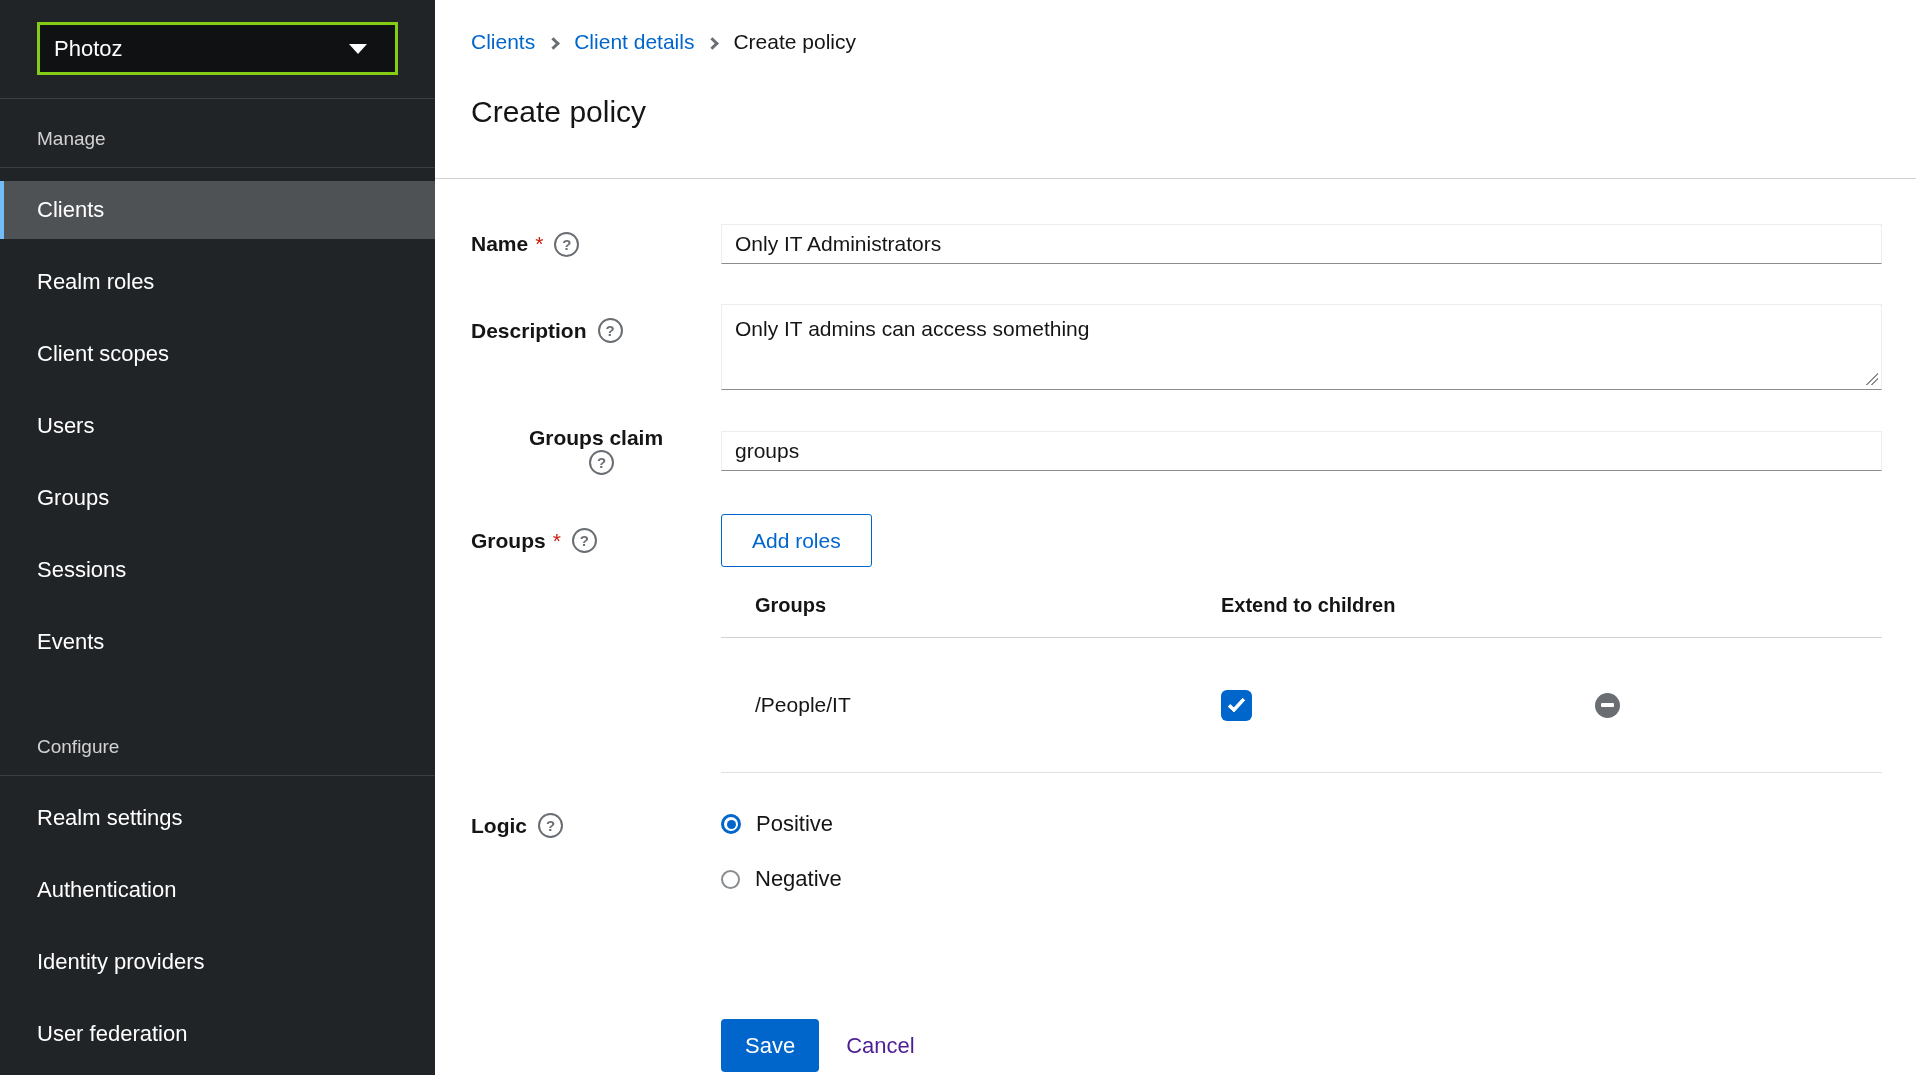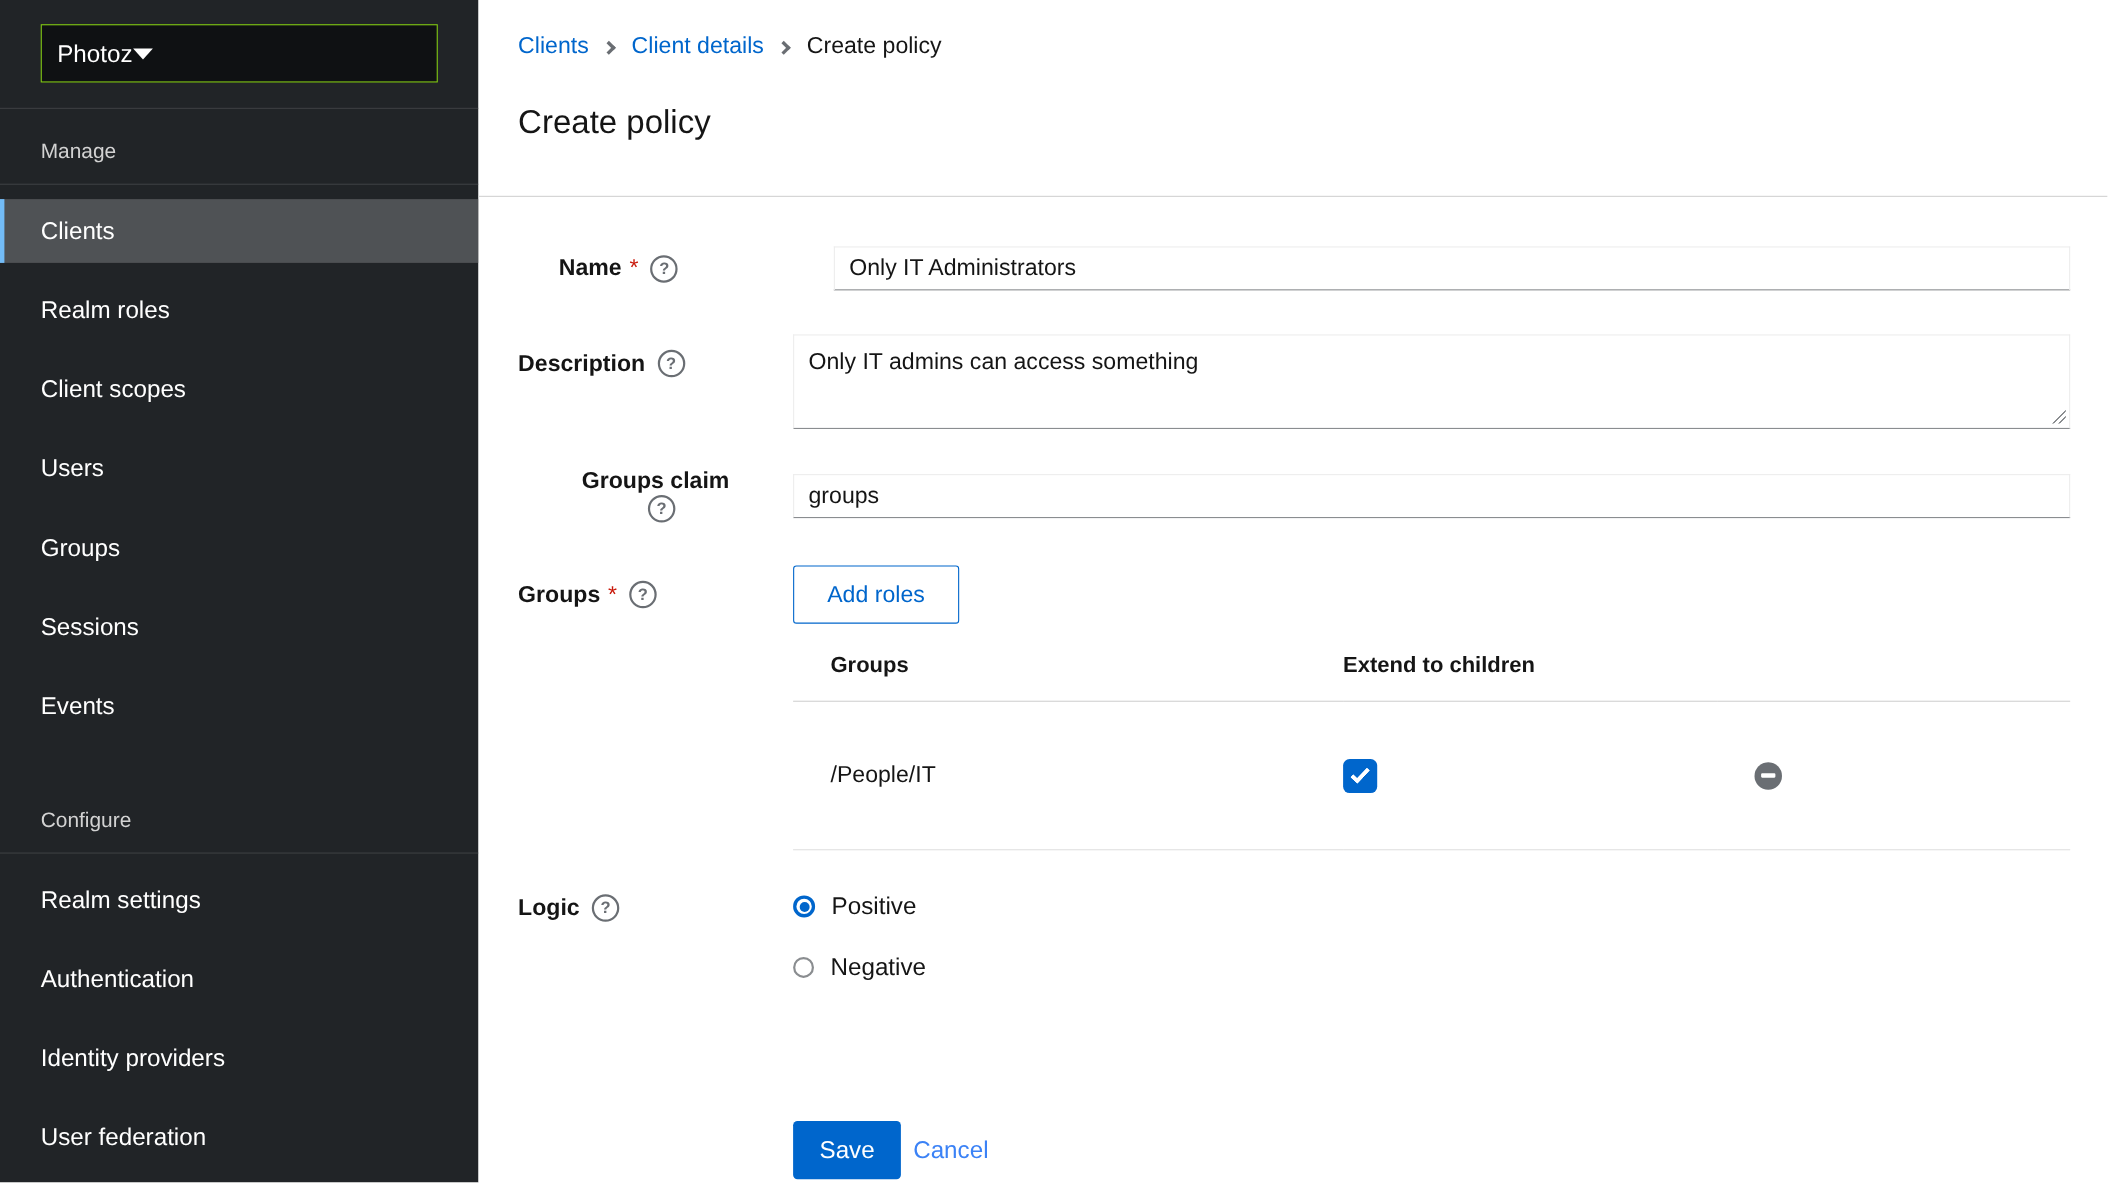--- a/index.html
+++ b/index.html
@@ -14,22 +14,22 @@
   .sidebar {
     width:435px; min-width:435px; height:1075px;
     background:#212427; display:flex; flex-direction:column;
   }
   .side-header {
     padding:22px 37px 23px 37px;
     border-bottom:1px solid #3c3f42;
   }
   .realm-select {
     width:100%; height:53px;
-    background:#0f1113; border:1px solid #84cc16;
-    display:flex; align-items:center; justify-content:flex-start;
+    background:#0f1113; border:3px solid #84cc16;
+    display:flex; align-items:center; justify-content:space-between;
     padding:0 28px 0 14px; cursor:pointer;
   }
   .realm-select .realm-name { color:#fff; font-size:22px; }
   .caret-down {
     width:0; height:0;
     border-left:9px solid transparent; border-right:9px solid transparent;
     border-top:10px solid #ffffff;
   }
   .nav-section-title {
     margin:28px 0 0 0; padding:0 0 16px 37px;
@@ -83,21 +83,21 @@
     padding:0 13px; background:#fff; outline:none;
   }
   .text-input { height:40px; }
   .ta-wrap { position:relative; width:100%; }
   .text-area { height:86px; padding-top:12px; resize:none; display:block; }
   .grip {
     position:absolute; right:4px; bottom:5px; width:13px; height:13px;
     background:linear-gradient(135deg, transparent 0 52%, #8a8d90 52% 60%, transparent 60% 72%, #8a8d90 72% 80%, transparent 80%);
   }
   .row-name { align-items:center; }
-  .row-name .label-col { align-self:center;margin-left:37px; }
+  .row-name .label-col { align-self:center; }
   .row-desc { margin-top:40px; }
   .row-desc .label-col { margin-top:14px; }
   .row-claim { margin-top:36px; align-items:center; }
   .row-claim .label-col { align-self:center;flex-direction:column; }
   .row-groups { margin-top:39px; }
   .row-groups .label-col { margin-top:14px; }
   .add-groups-btn {
     height:53px; padding:0 30px; font-size:21px; font-family:inherit;
     color:#0066cc; background:#fff; border:1px solid #0066cc; border-radius:3px;
     cursor:pointer;
@@ -137,21 +137,21 @@
     display:flex; align-items:center; justify-content:center; flex:none;
   }
   .radio.checked { border:3px solid #0066cc; width:20px; height:20px; }
   .radio-dot { width:9px; height:9px; border-radius:50%; background:#0066cc; }
   .radio-label { font-size:22px; margin-left:15px; color:#151515; }
   .actions { margin-top:127px; display:flex; align-items:center; }
   .save-btn {
     height:53px; padding:0 24px; font-size:22px; font-family:inherit;
     background:#0066cc; color:#fff; border:none; border-radius:4px; cursor:pointer;
   }
-  .cancel-link { margin-left:11px; font-size:22px; color:#3b82f6; text-decoration:none; cursor:pointer; }
+  .cancel-link { margin-left:27px; font-size:22px; color:#4c1d95; text-decoration:none; cursor:pointer; }
 </style>
 </head>
 <body>
 
 <nav class="sidebar">
   <div class="side-header">
     <div class="realm-select">
       <span class="realm-name">Photoz</span>
       <span class="caret-down"></span>
     </div>

